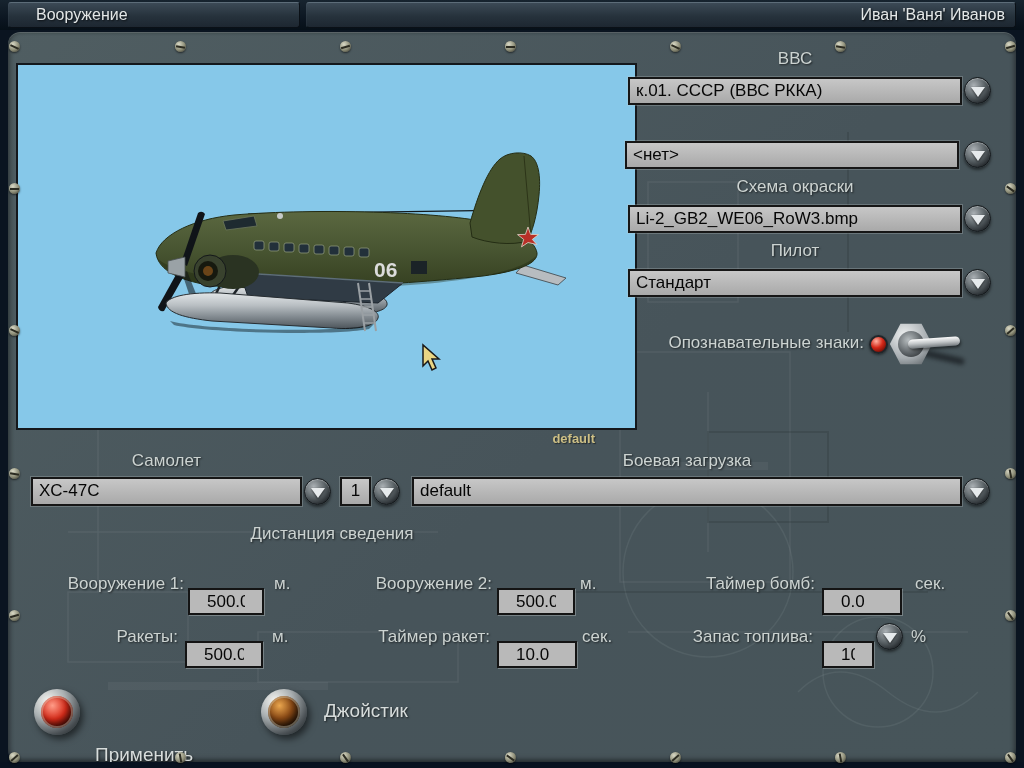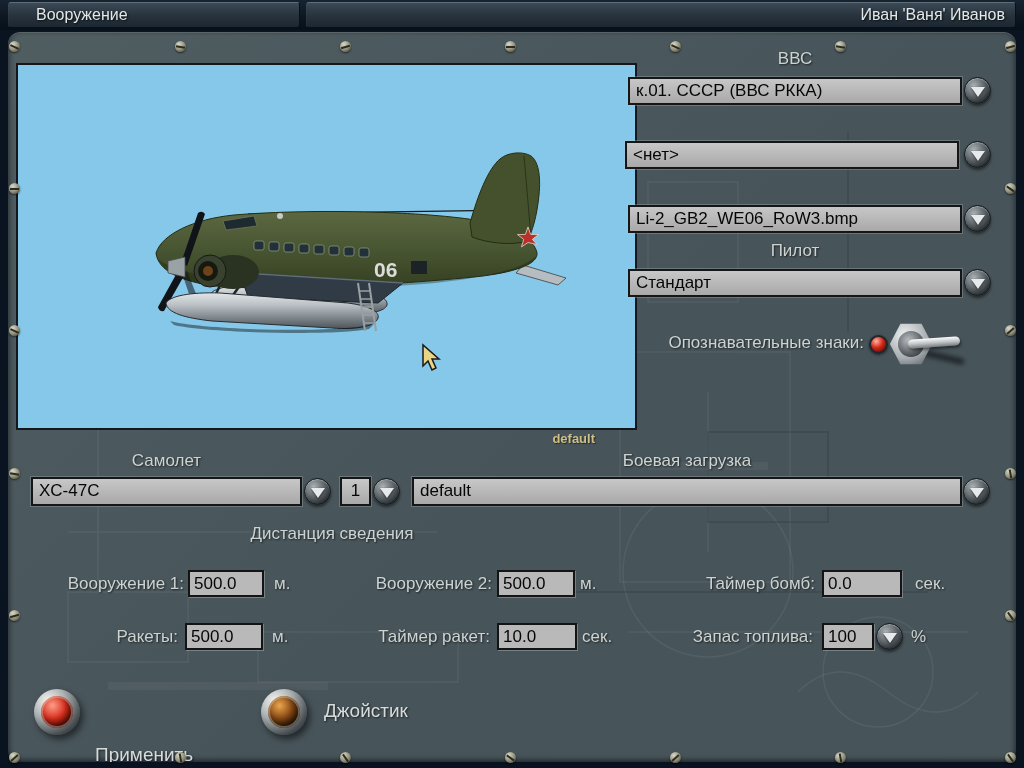--- a/index.html
+++ b/index.html
@@ -29,21 +29,21 @@
          text-shadow:1px 1px 2px rgba(0,0,0,.6);}
   .center{text-align:center;} .right{text-align:right;}
   
   .combo{position:absolute;box-sizing:border-box;height:28px;
          background:linear-gradient(#c7c7c7,#a9a9a9);
          border:2px solid #161616;box-shadow:0 0 0 1px rgba(195,205,205,.28);
          color:#060606;font-size:17px;line-height:23px;padding:0 6px;
          white-space:nowrap;overflow:hidden;}
   .numbox{position:absolute;box-sizing:border-box;height:27px;background:#b9b9b9;
           border:2px solid #141414;box-shadow:1px 1px 0 rgba(230,235,235,.3);
-          color:#060606;font-size:17px;padding:0 4px;font-family:"Liberation Sans",sans-serif;}
+          color:#060606;font-size:17px;padding:0 17px;font-family:"Liberation Sans",sans-serif;margin-top:18px;}
   .ddbtn{position:absolute;width:27px;height:27px;border-radius:50%;padding:0;
          background:radial-gradient(circle at 35% 30%,#aab0b4,#5d6569 45%,#22272b 80%);
          border:1px solid #14181b;box-shadow:0 2px 3px rgba(0,0,0,.5),inset 0 1px 1px rgba(255,255,255,.35);
          cursor:pointer;}
   .ddbtn i{position:absolute;left:50%;top:57%;transform:translate(-50%,-50%);display:block;
            width:0;height:0;border-left:7px solid transparent;border-right:7px solid transparent;
            border-top:10px solid #e6eaec;filter:drop-shadow(0 1px 1px rgba(0,0,0,.6));}
   
   .lamp{position:absolute;width:19px;height:19px;border-radius:50%;box-sizing:border-box;
         background:radial-gradient(circle at 35% 28%,#ffb2a2,#d42818 45%,#5e0a04 88%);
@@ -209,20 +209,21 @@
   <div class="combo" style="left:628px;top:77px;width:334px;">к.01. СССР (ВВС РККА)</div>
   <button class="ddbtn" style="left:964px;top:77px;">
       <i></i>
     </button>
 
   <div class="combo" style="left:625px;top:141px;width:334px;">&lt;нет&gt;</div>
   <button class="ddbtn" style="left:964px;top:141px;">
       <i></i>
     </button>
 
+  <div class="label center" style="left:628px;top:177px;width:334px;">Схема окраски</div>
   <div class="combo" style="left:628px;top:205px;width:334px;">Li-2_GB2_WE06_RoW3.bmp</div>
   <button class="ddbtn" style="left:964px;top:205px;">
       <i></i>
     </button>
 
   <div class="label center" style="left:628px;top:241px;width:334px;">Пилот</div>
   <div class="combo" style="left:628px;top:269px;width:334px;">Стандарт</div>
   <button class="ddbtn" style="left:964px;top:269px;">
       <i></i>
     </button>

